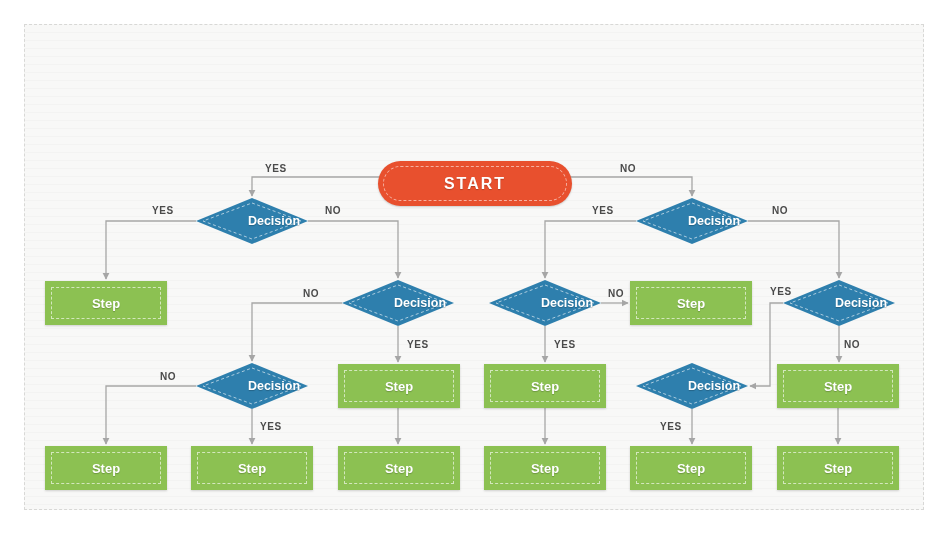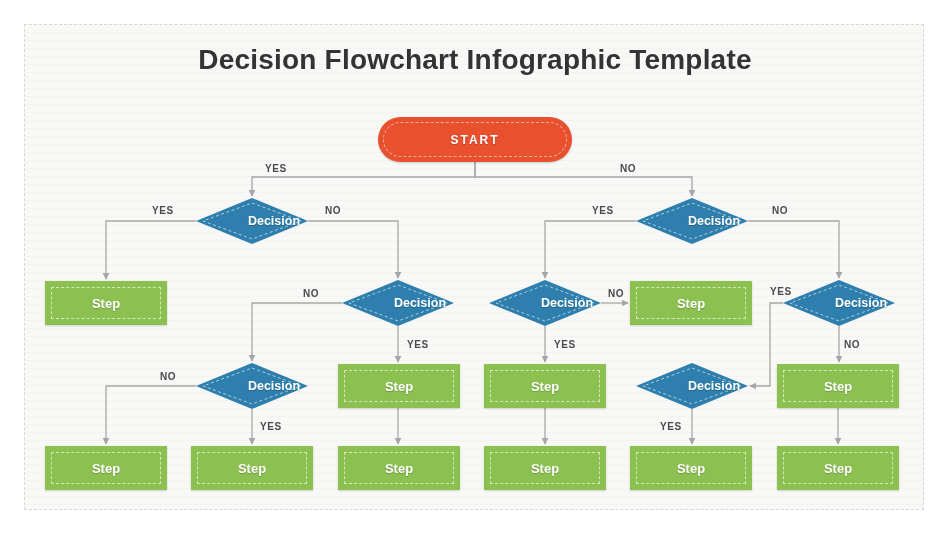--- a/index.html
+++ b/index.html
@@ -58,23 +58,24 @@
     display: flex;
     align-items: center;
     justify-content: center;
     color: #ffffff;
     font-weight: bold;
     text-shadow: 0 1px 1px rgba(0,0,0,0.22);
   }
   
   .start-node {
     border-radius: 26px;
-    font-size: 12px;
+    font-size: 16px;
     letter-spacing: 2px;
     box-shadow: 0 1px 2px rgba(0,0,0,0.18);
+    margin-top: 44px;
   }
   .start-node .inner {
     position: absolute;
     left: 5px; top: 5px; right: 5px; bottom: 5px;
     border: 1px dashed rgba(255,255,255,0.55);
     border-radius: 21px;
     pointer-events: none;
   }
   
   .step-node {
@@ -114,21 +115,20 @@
     white-space: nowrap;
   }
 </style>
 </head>
 <body>
 
 <div id="canvas">
 
   <div id="slide"></div>
 
-  <div id="title" style="color: rgb(51, 51, 51);">Decision Flowchart Infographic Template</div>
 
   <svg id="wires" viewBox="0 0 950 534" xmlns="http://www.w3.org/2000/svg">
     <defs>
       <marker id="arrow" viewBox="0 0 10 10" refX="9" refY="5" markerWidth="5.5" markerHeight="5.5" orient="auto-start-reverse">
         <path d="M 0 0 L 10 5 L 0 10 z" fill="#a6a6a6"></path>
       </marker>
     </defs>
     <g id="wire-paths" fill="none" stroke="#a6a6a6" stroke-width="1.3">
         <path d="M 475 162 L 475 177 L 252 177 L 252 196" stroke="#a6a6a6" marker-end="url(#arrow)"></path>
         <path d="M 475 162 L 475 177 L 692 177 L 692 196" stroke="#a6a6a6" marker-end="url(#arrow)"></path>

